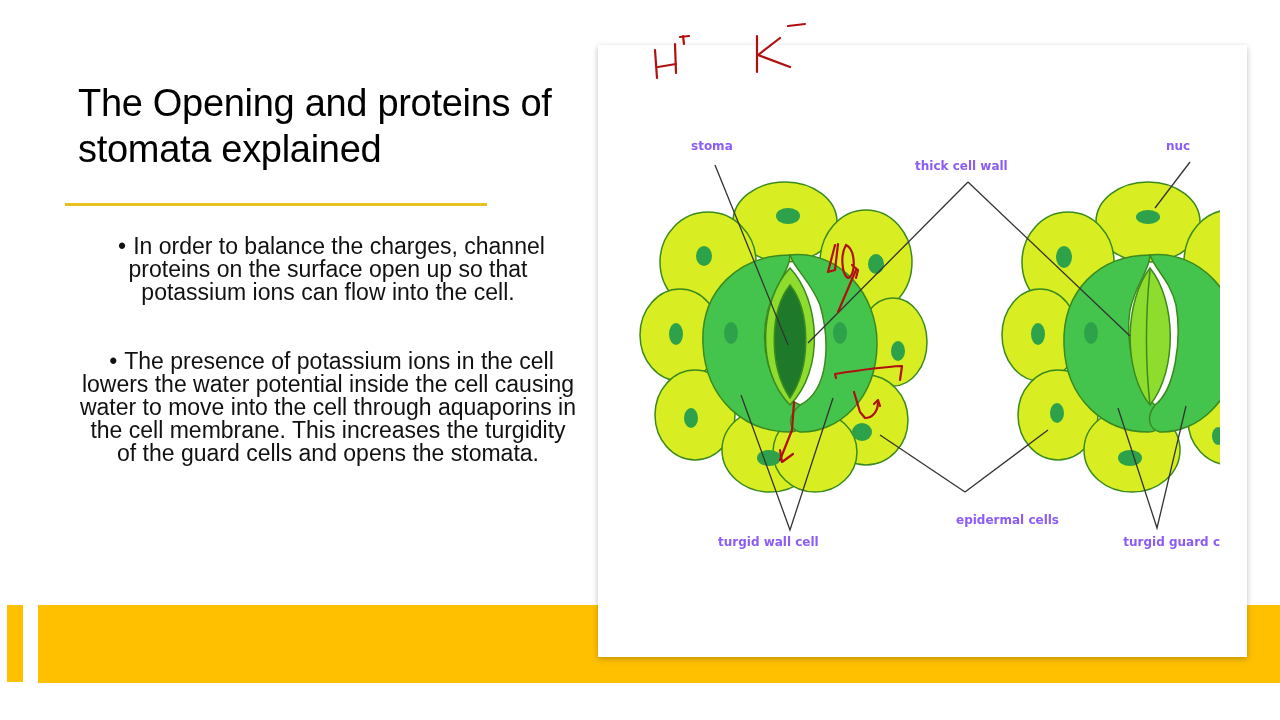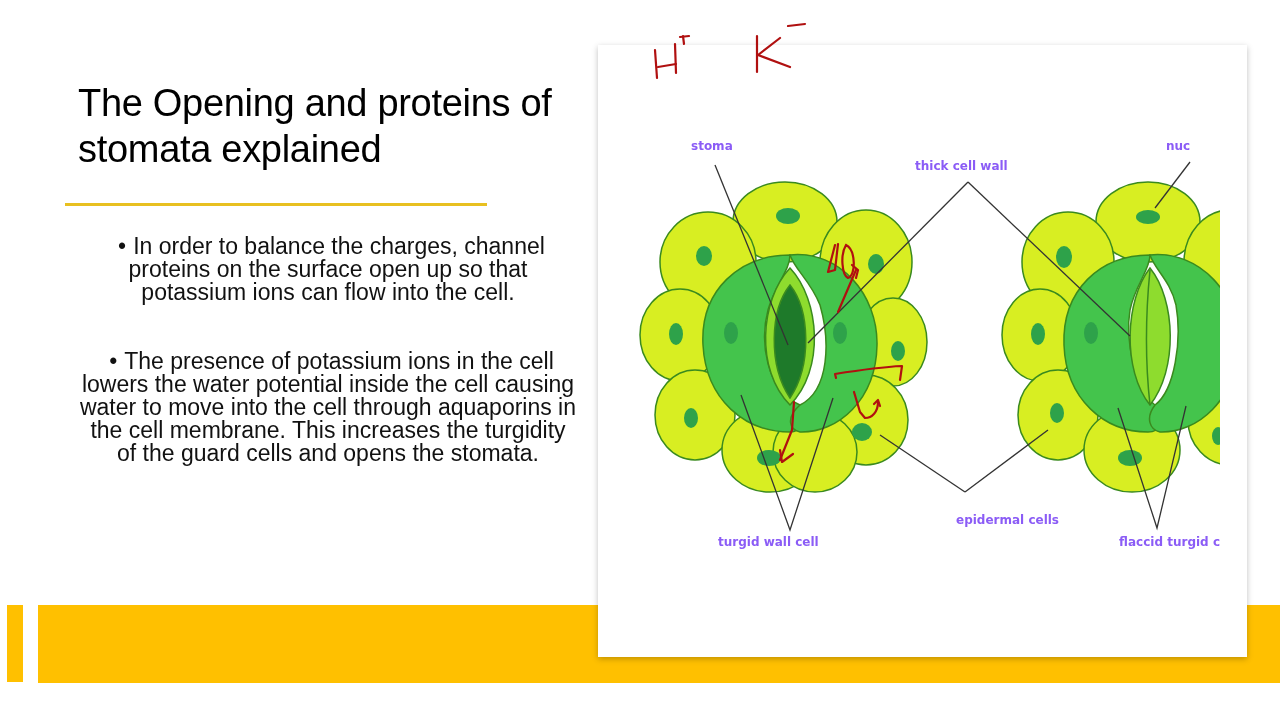--- a/index.html
+++ b/index.html
@@ -128,21 +128,21 @@
             <polyline points="1118,408 1157,528 1186,406"></polyline>
           </g>
         </g>
       </svg>
 
       <div class="label" style="left:93px; top:94px;">stoma</div>
       <div class="label" style="left:317px; top:114px;">thick cell wall</div>
       <div class="label" style="left:568px; top:94px;">nuc</div>
       <div class="label" style="left:311px; top:468px;margin-left:47px;">epidermal cells</div>
       <div class="label" style="left:120px; top:490px;">turgid wall cell</div>
-      <div class="label" style="left:500px; top:490px; width:122px; overflow:hidden;">flaccid turgid c</div>
+      <div class="label" style="left:500px; top:490px; width:122px; overflow:hidden;">turgid guard c</div>
     </div>
   </div>
 
   <svg class="ink" width="1280" height="720">
     <g stroke="#B01010" stroke-width="2.2" fill="none" stroke-linecap="round" stroke-linejoin="round">
       <g>
         <path d="M 655 50 L 657 78"></path>
         <path d="M 658 67 L 676 64"></path>
         <path d="M 675 44 L 676 73"></path>
         <path d="M 683 36 L 684 44"></path>

